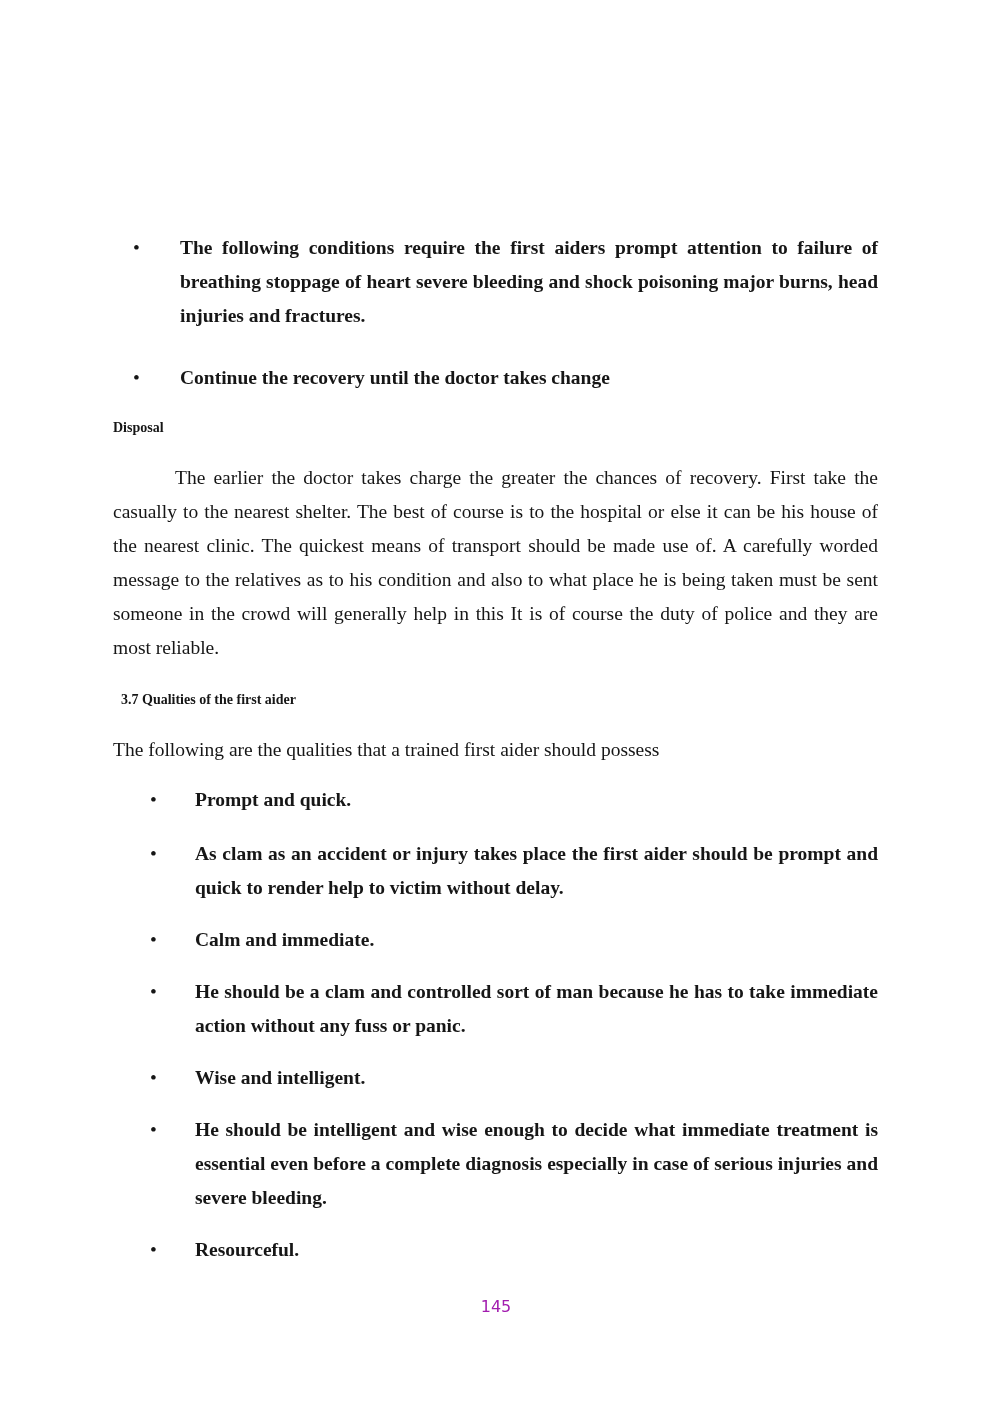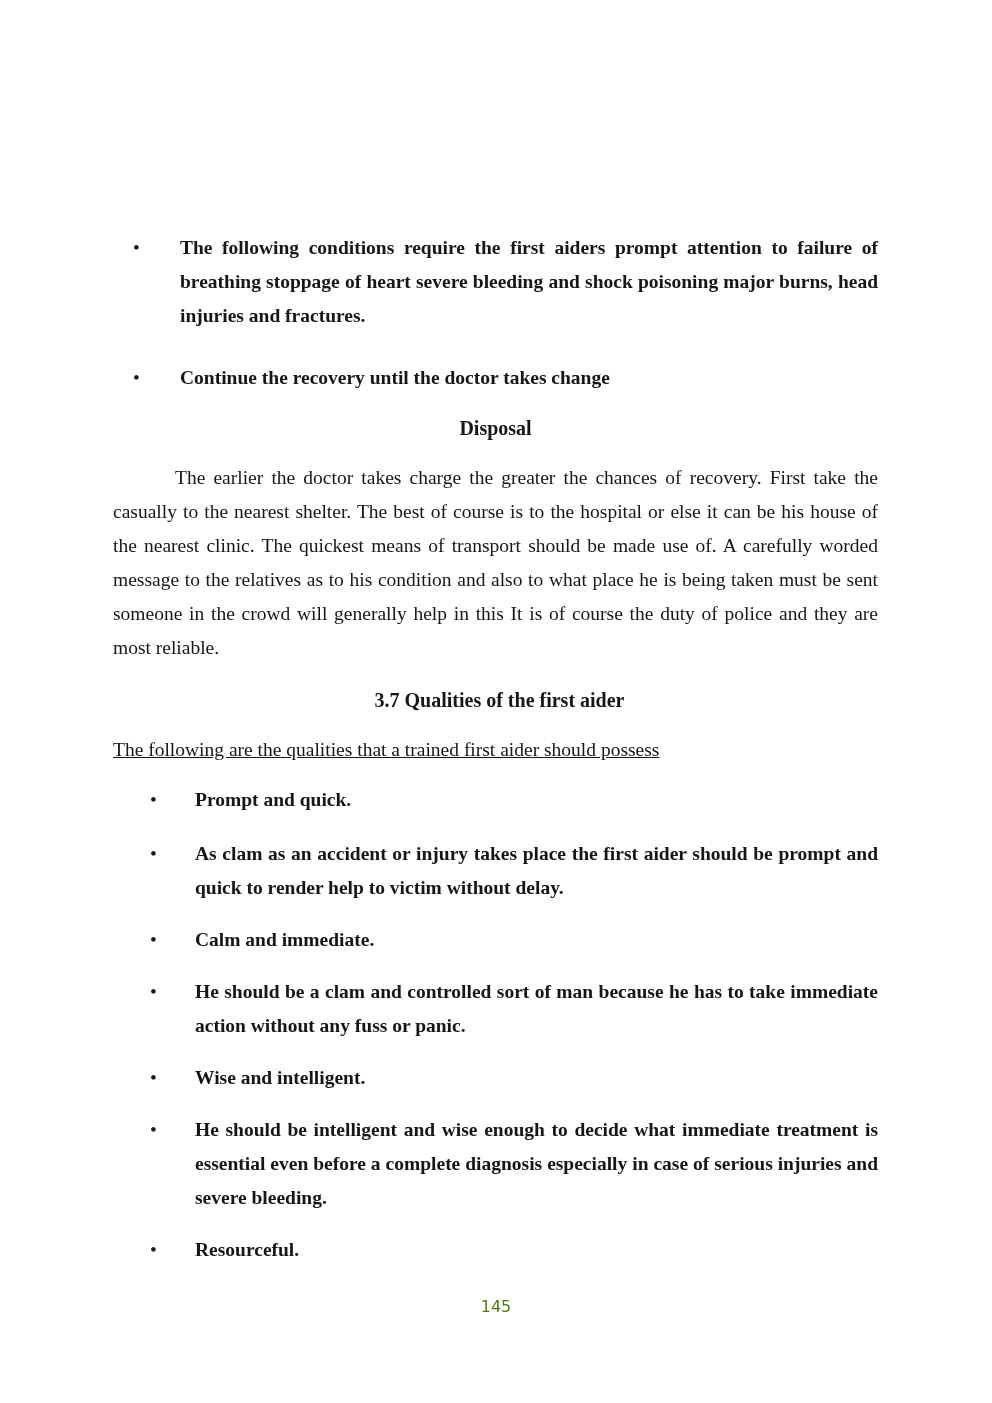--- a/index.html
+++ b/index.html
@@ -32,28 +32,27 @@
     text-align: justify;
     text-justify: inter-word;
     -webkit-hyphens: none;
     hyphens: none;
   }
   .para.indent-first {
     text-indent: 62px;
   }
   .para.left {
     text-align: left;
-    text-decoration: underline;
   }
   .heading {
     margin: 0;
-    font-size: 20px;
+    font-size: 14px;
     line-height: 34px;
     font-weight: bold;
-    text-align: center;
+    text-align: left;
   }
   .heading.sub {
     padding-left: 8px;
   }
 
   
   .bullet-list {
     list-style: none;
     margin: 0;
     padding: 0;
@@ -102,21 +101,21 @@
 
   
   .page-number {
     position: absolute;
     left: 0;
     right: 0;
     top: 1297px;
     text-align: center;
     font-family: "DejaVu Sans", "Liberation Sans", sans-serif;
     font-size: 16px;
-    color: #4d7c0f;
+    color: #a21caf;
   }
 </style>
 </head>
 <body>
 
 <div class="page">
 
   <div class="content">
 
     <ul class="bullet-list list-a">

